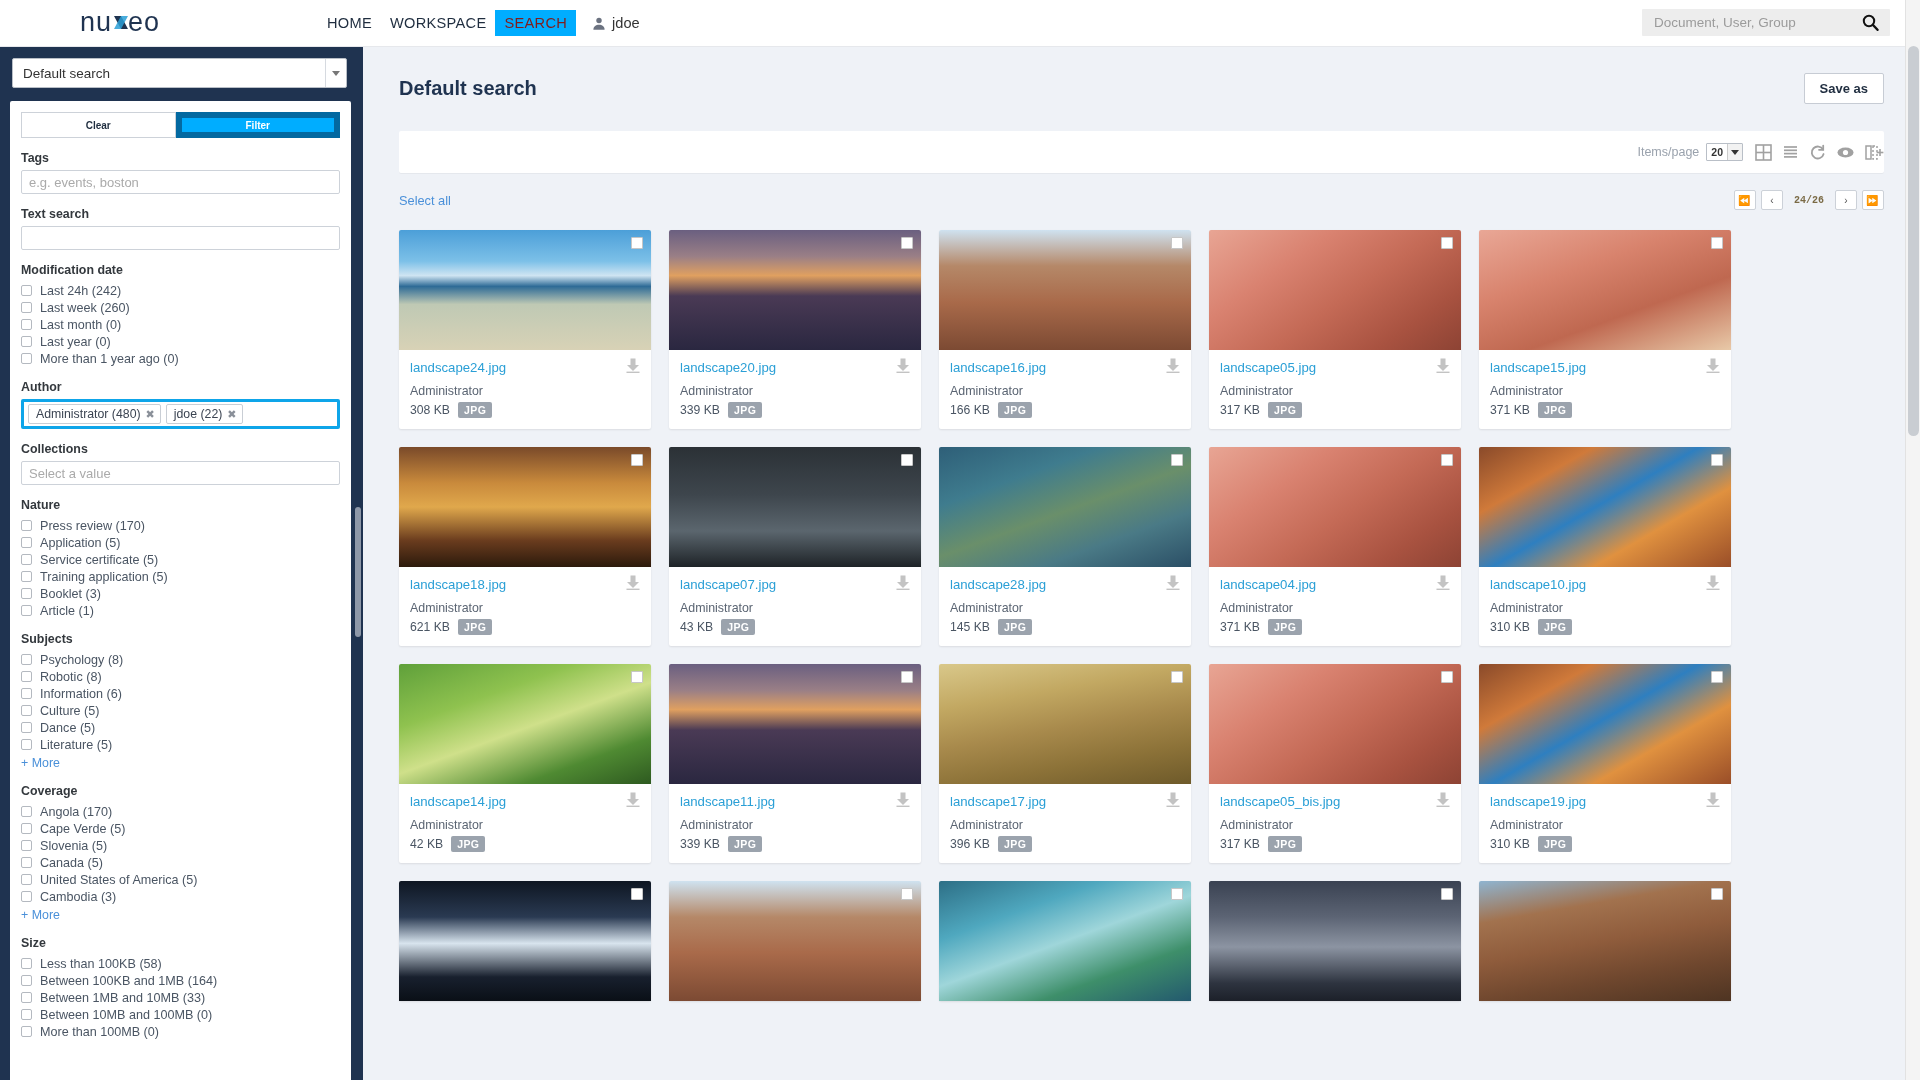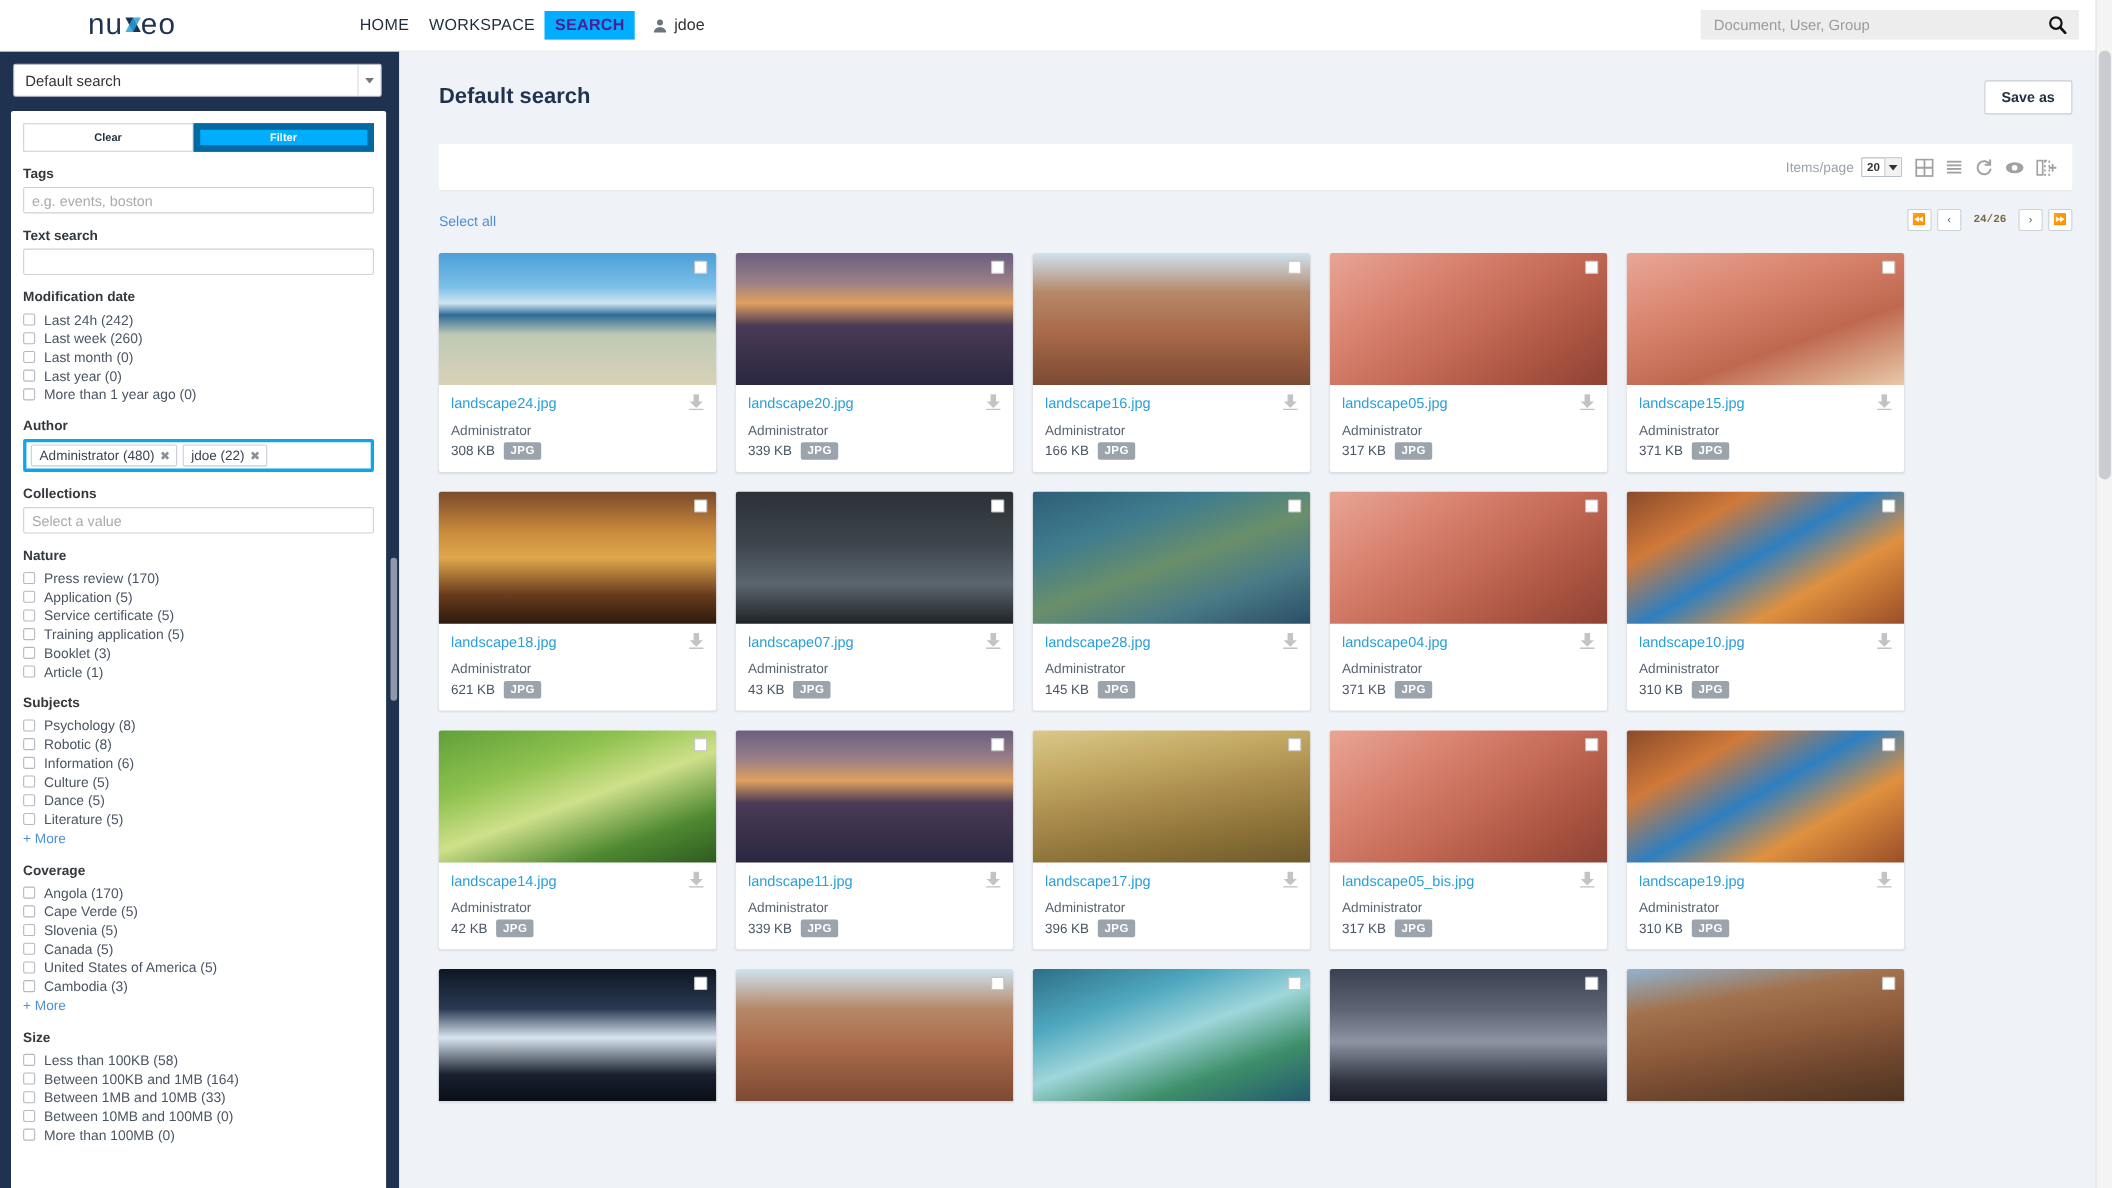--- a/index.html
+++ b/index.html
@@ -20,27 +20,27 @@
   .logo {
     margin-left: 80px; width: 170px; height: 47px;
     display: flex; align-items: center;
   }
   .logo svg { display: block; }
   .mainnav { display: flex; align-items: center; margin-left: 68px; gap: 0; }
   .navitem {
     font-size: 14.6px; letter-spacing: .3px; color: #1f2d3f;
     padding: 5px 9px; text-decoration: none; font-weight: 400;
   }
-  .navitem.active { background: #00adff; color: #4c1d95; font-weight: bold; }
+  .navitem.active { background: #00adff; color: #7f1d1d; font-weight: normal; }
   .userblock { display: flex; align-items: center; margin-left: 16px; gap: 6px; }
   .userblock .uname { font-size: 14.6px; color: #333; }
   .avatar-ic { width: 14px; height: 15px; display:block; }
   .hsearch {
     position: absolute; right: 30px; top: 9px;
-    width: 344px; height: 27px; background: #ededed;
+    width: 248px; height: 27px; background: #ededed;
     display: flex; align-items: center; border-radius: 1px;
   }
   .hsearch input {
     flex: 1; border: 0; outline: 0; background: transparent;
     font-size: 13.5px; color: #555; padding: 0 12px;
     font-family: "Liberation Sans", sans-serif;
   }
   .hsearch input::placeholder { color: #9b9b9b; }
   .hsearch .mag { margin-right: 11px; }
 
@@ -114,21 +114,21 @@
   }
   .ptitle { font-size: 20px; font-weight: bold; color: #1f3350; }
   .saveas {
     border: 1px solid #c7ccd4; background: #fff; border-radius: 2px;
     font-size: 13px; font-weight: bold; color: #1f2d3f;
     padding: 7px 15px; cursor: pointer; font-family: "Liberation Sans", sans-serif;
   }
   .resbar {
     margin: 27px 36px 0 36px; background: #fff; border-radius: 2px;
     height: 42px; display: flex; align-items: center; justify-content: flex-end;
-    padding-right: 14px; box-shadow: 0 1px 0 rgba(0,0,0,.04);
+    box-shadow: 0 1px 0 rgba(0,0,0,.04);
   }
   .ipp-label { font-size: 12.5px; color: #9aa2ad; margin-right: 7px; }
   .ipp-select {
     border: 1px solid #b9bfc7; background: #fff; height: 18px;
     font-size: 11px; display: flex; align-items: center; border-radius: 1px;
   }
   .ipp-select .v { padding: 0 4px; font-weight: bold; color: #333; font-size: 10.5px;}
   .ipp-select .cb {
     width: 15px; height: 16px; background: #f2f2f2; border-left: 1px solid #ccc;
     display: flex; align-items: center; justify-content: center;

